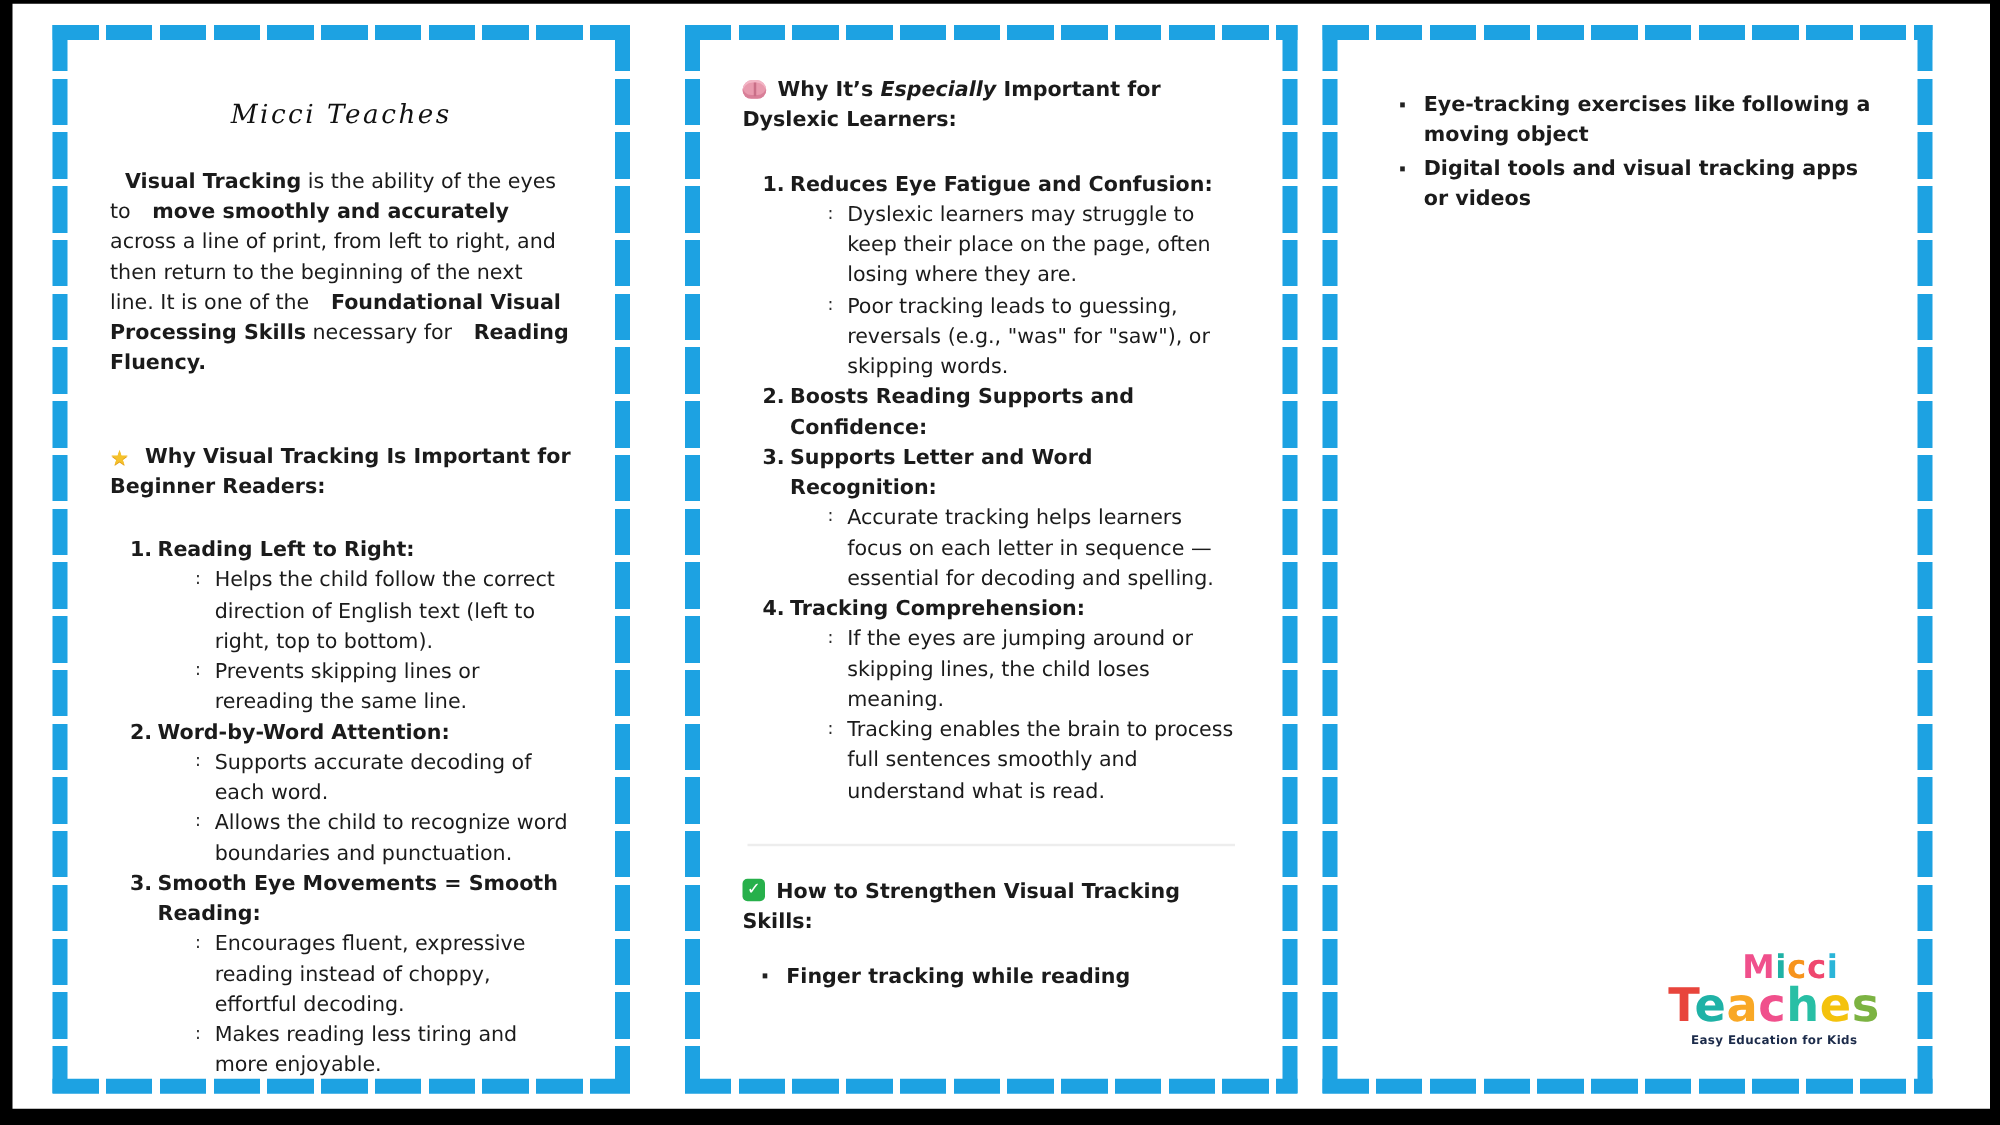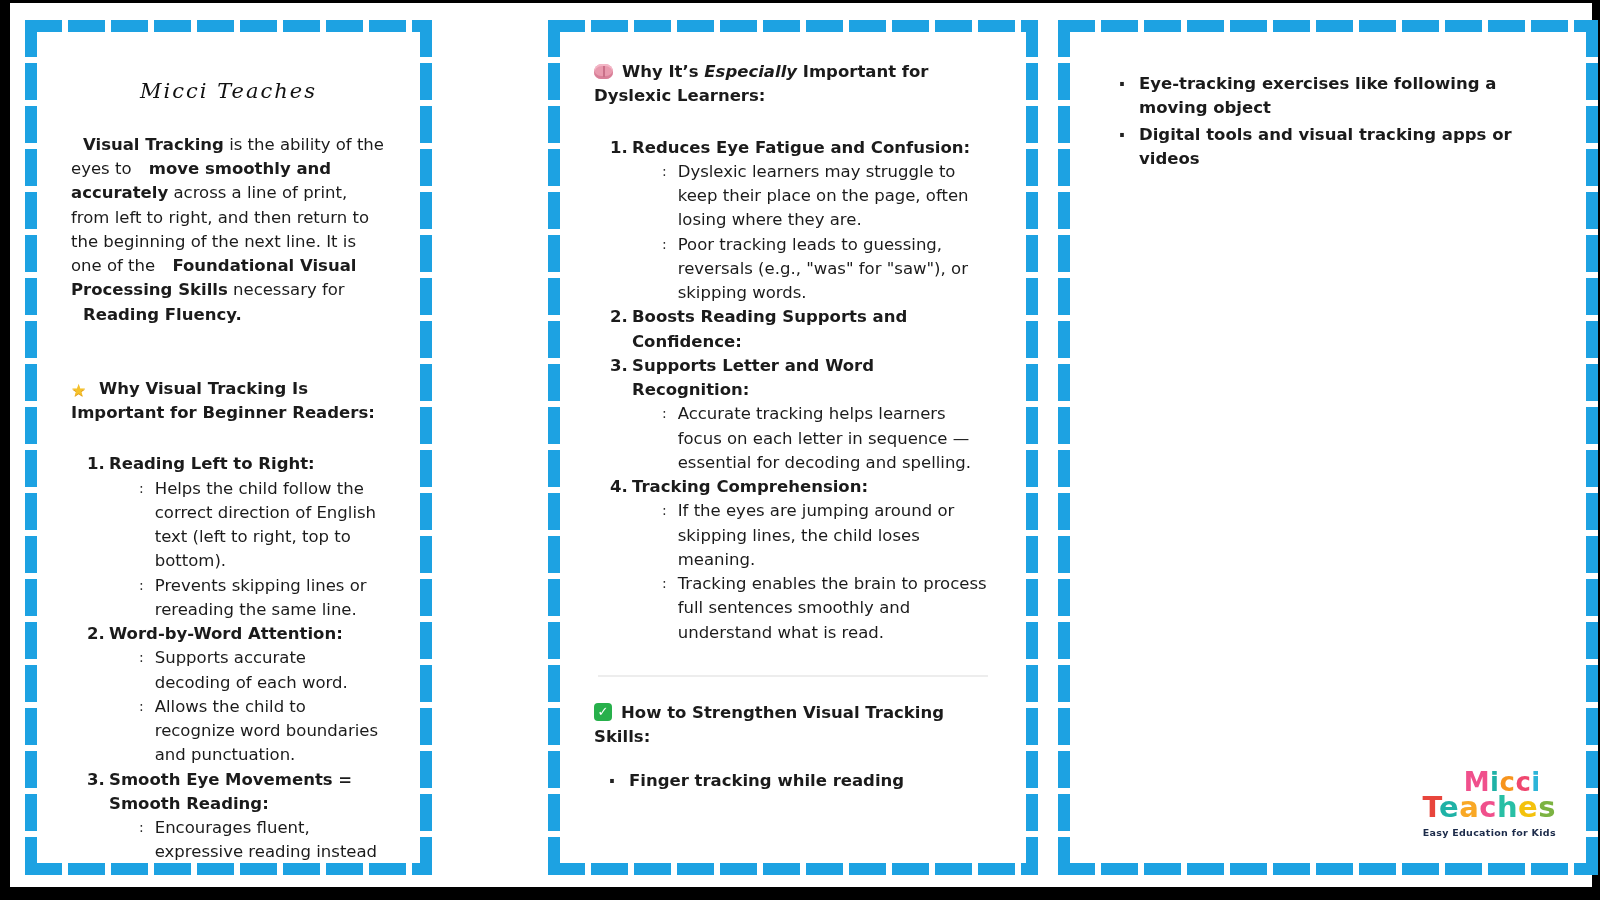--- a/index.html
+++ b/index.html
@@ -3,23 +3,23 @@
 <meta charset="utf-8">
 <style>
   html,body { margin:0; padding:0; background:#000; }
   .stage {
     position:relative; width:1600px; height:900px; overflow:hidden;
     font-family:"DejaVu Sans", sans-serif; color:#1b1b1b; background:#000;
   }
   .page { position:absolute; left:10px; top:3px; right:8px; bottom:13px; background:#fff; }
 
   .panel { position:absolute; top:20px; height:855px; background:#fff; }
-  #panel-left   { left:25px;  width:407px; }
+  #panel-left   { left:42px;  width:462px; }
   #panel-middle { left:548px; width:490px; }
-  #panel-right  { left:1058px; width:540px; }
+  #panel-right  { left:1058px; width:488px; }
 
   
   .edge { position:absolute; }
   .edge.h { left:0; right:0; height:12px;
     background:repeating-linear-gradient(90deg,#1da2e2 0 37px, transparent 37px 43px); }
   .edge.h.top { top:0; } .edge.h.bottom { bottom:0; }
   .edge.v { top:0; bottom:0; width:12px;
     background:repeating-linear-gradient(180deg,#1da2e2 0 37px, transparent 37px 43px); }
   .edge.v.left { left:0; } .edge.v.right { right:0; }
 
@@ -70,21 +70,21 @@
   .icon-check::after { content:"✓"; position:absolute; left:0; right:0; top:0; bottom:0;
     color:#fff; font-weight:bold; font-size:13px; line-height:18px; text-align:center; }
   .icon-apple { width:15px; height:14px; background:#dd3a2c; border-radius:50% 50% 48% 48%;
     position:relative; vertical-align:-2px; }
   .icon-apple::before { content:""; position:absolute; width:9px; height:6px; background:#4a9e3f;
     border-radius:70% 30% 70% 30%; top:-4px; right:-1px; transform:rotate(-20deg); }
 
   
   .logo { position:absolute; right:30px; bottom:26px; text-align:center; line-height:0.95;
     font-weight:bold; }
-  .logo-line { font-size:29px; letter-spacing:0.5px; white-space:nowrap; }
+  .logo-line { font-size:37px; letter-spacing:0.5px; white-space:nowrap; }
   .logo-line.first { padding-left:26px; font-size:26px; }
   .logo-tagline { margin-top:6px; font-size:9.5px; font-weight:bold; color:#1c2b4a;
     letter-spacing:0.3px; }
 </style>
 </head>
 <body>
 
 <div class="stage">
   <div class="page"></div>
 

